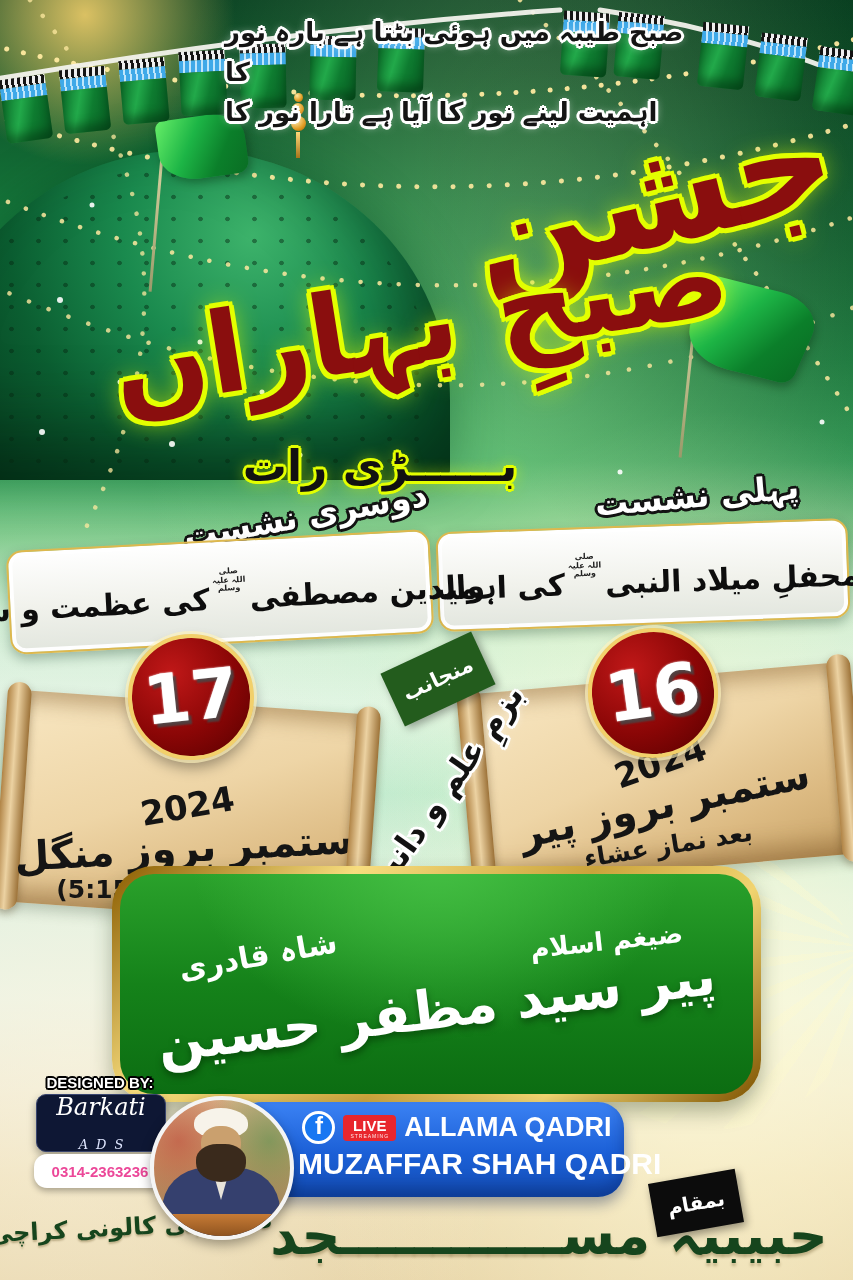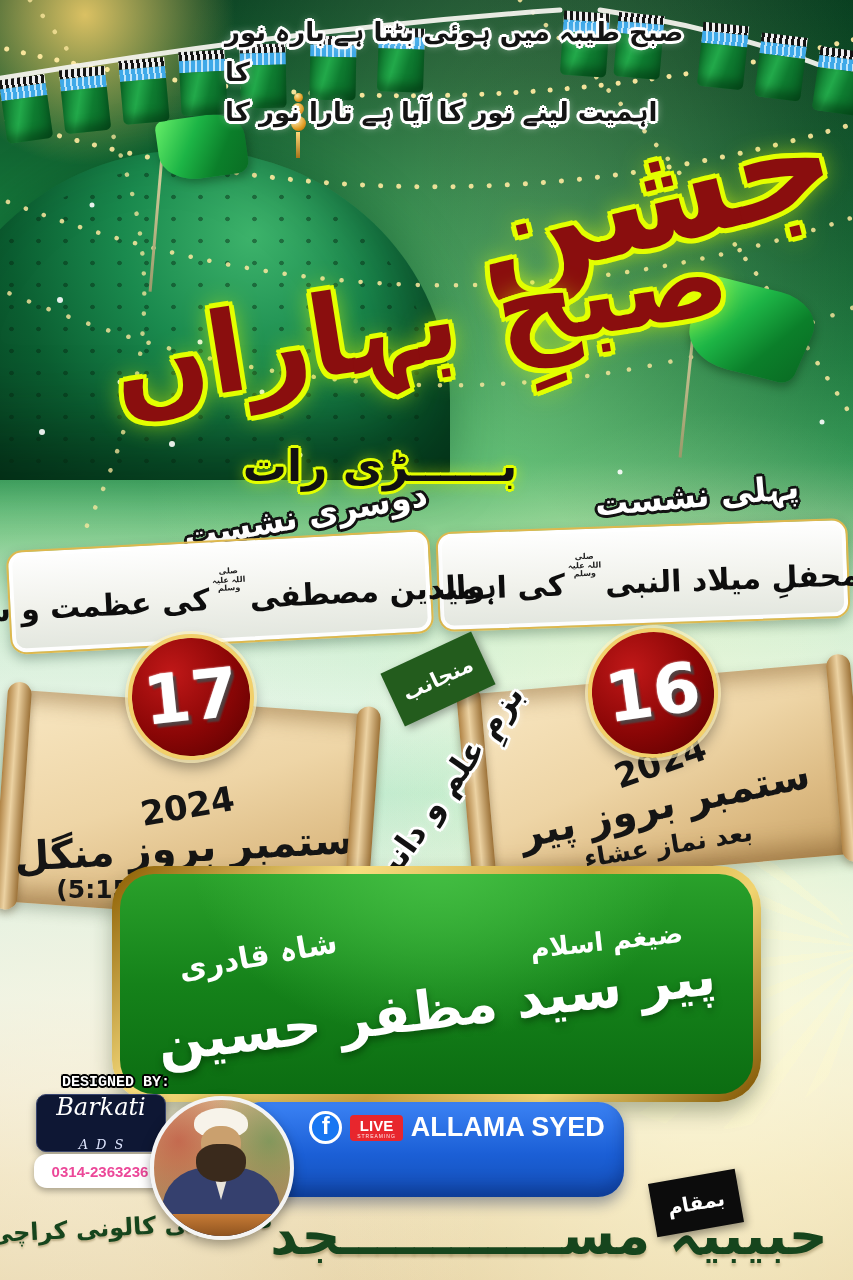--- a/index.html
+++ b/index.html
@@ -131,22 +131,22 @@
     padding:4px 24px;color:#fff;font-size:22px;font-weight:bold;direction:rtl;white-space:nowrap;}
   .sp-prefix{position:absolute;top:52px;right:70px;color:#fff;font-size:26px;font-weight:bold;
     direction:rtl;transform:rotate(-6deg);}
   .sp-suffix{position:absolute;top:64px;left:58px;color:#fff;font-size:30px;font-weight:bold;
     direction:rtl;transform:rotate(-10deg);}
   .sp-main{position:absolute;left:15px;right:15px;top:104px;text-align:center;color:#fff;
     font-size:54px;font-weight:bold;direction:rtl;transform:rotate(-7deg);white-space:nowrap;
     text-shadow:0 4px 7px rgba(0,45,0,.55);}
 
   
-  .des-label{left:30px;top:1074px;width:140px;z-index:8;text-align:right;color:#fff;
-    font-family:Liberation Mono, monospace;font-weight:bold;font-size:15px;
+  .des-label{left:30px;top:1074px;width:140px;z-index:8;text-align:center;color:#fff;
+    font-family:Liberation Sans, sans-serif;font-weight:bold;font-size:15px;
     -webkit-text-stroke:3px #000;paint-order:stroke fill;
     text-shadow:2px 0 #000,-2px 0 #000,0 2px #000,0 -2px #000,1px 1px #000,-1px -1px #000;}
   .des-box{left:36px;top:1094px;width:128px;height:56px;z-index:8;background:#0e1734;
     border:1px solid #39456f;border-radius:10px;display:flex;flex-direction:column;
     align-items:center;justify-content:center;box-shadow:0 4px 8px rgba(0,0,0,.35);}
   .des-brand{font-family:"DejaVu Serif",serif;font-style:italic;font-size:24px;color:#fff;line-height:1;}
   .des-sub{font-family:"DejaVu Serif",serif;font-style:italic;font-size:13px;color:#dfe6ff;
     letter-spacing:8px;margin-top:18px;text-indent:8px;}
   .des-phone{left:34px;top:1154px;width:132px;height:34px;z-index:8;background:#fff;border-radius:13px;
     display:flex;align-items:center;justify-content:center;
@@ -371,22 +371,23 @@
   </div>
   <div class="abs des-phone">0314-2363236</div>
 
   <div class="abs live-bar">
     <div class="live-row1">
       <div class="fb-circle">f</div>
       <div class="live-badge">
         <span class="live-word">LIVE</span>
         <span class="stream-word">STREAMING</span>
       </div>
-      <div class="live-name1">ALLAMA SYED</div>
-    </div>
+      <div class="live-name1">ALLAMA QADRI</div>
+    </div>
+    <div class="live-name2">MUZAFFAR SHAH QADRI</div>
   </div>
 
   <div class="abs photo">
     <div class="ph-robe"></div>
     <div class="ph-v"></div>
     <div class="ph-turban"></div>
     <div class="ph-face"></div>
     <div class="ph-beard"></div>
     <div class="ph-desk"></div>
   </div>

